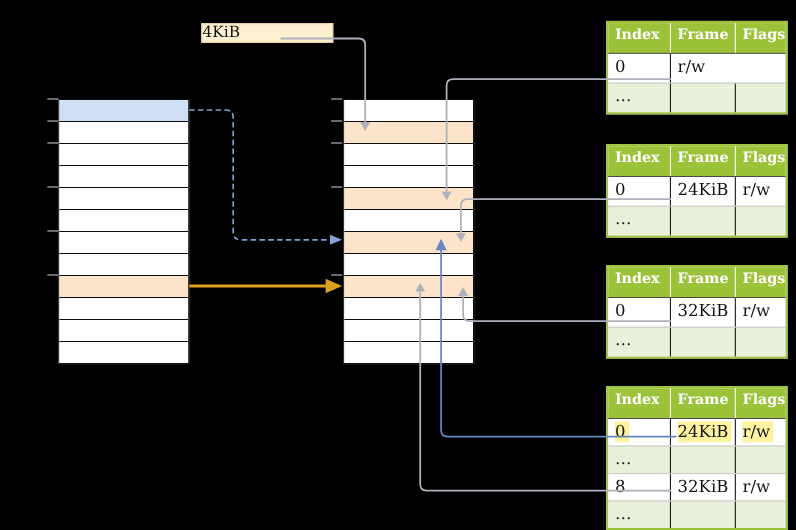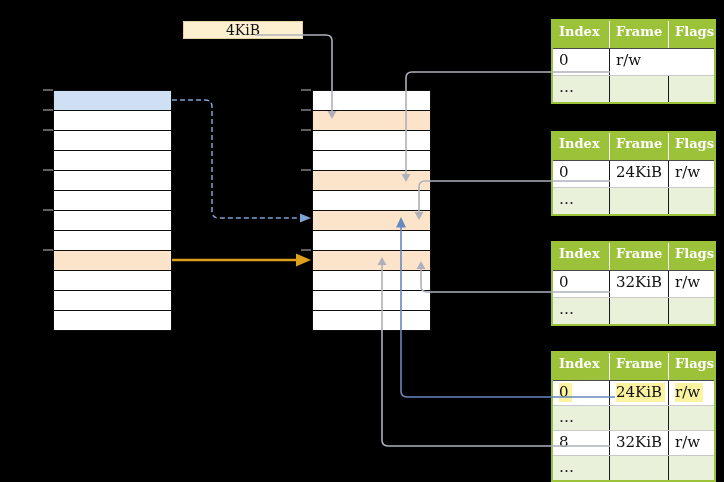--- a/index.html
+++ b/index.html
@@ -12,21 +12,21 @@
   .mtable.left{left:53px;}
   .mtable.middle{left:312px;}
   .mrow{height:19px;border-bottom:1px solid #0d0d0d;background:#fff;}
   .mrow:last-child{border-bottom:none;height:19px;}
   .mrow.blue{background:var(--row_blue);}
   .mrow.orange{background:var(--row_orange);}
   
   .psize{
     position:absolute;left:183px;top:21px;width:118px;height:16px;
     background:var(--label_box_fill);border:1px solid #e4d0a4;
-    text-align:center;font-size:14px;line-height:16px;color:#111;
+    text-align:left;font-size:14px;line-height:16px;color:#111;
   }
   
   .ftable{position:absolute;left:551px;width:161px;border:2px solid var(--header_green);background:#fff;}
   .ft1{top:19px;}  .ft2{top:131px;}  .ft3{top:241px;}  .ft4{top:351px;}
   .fhead{display:grid;grid-template-columns:56px 59px 46px;height:27px;background:var(--header_green);
          color:#fff;font-weight:bold;font-size:13px;border-bottom:1px solid #4a4a4a;}
   .hcell{padding:3px 0 0 6px;box-sizing:border-box;}
   .hcell + .hcell{border-left:1px solid #fdfdfd;}
   .frow{display:grid;grid-template-columns:56px 59px 46px;height:26px;font-size:15px;background:#fff;}
   .frow + .frow{border-top:1px solid #c9c9c9;}

